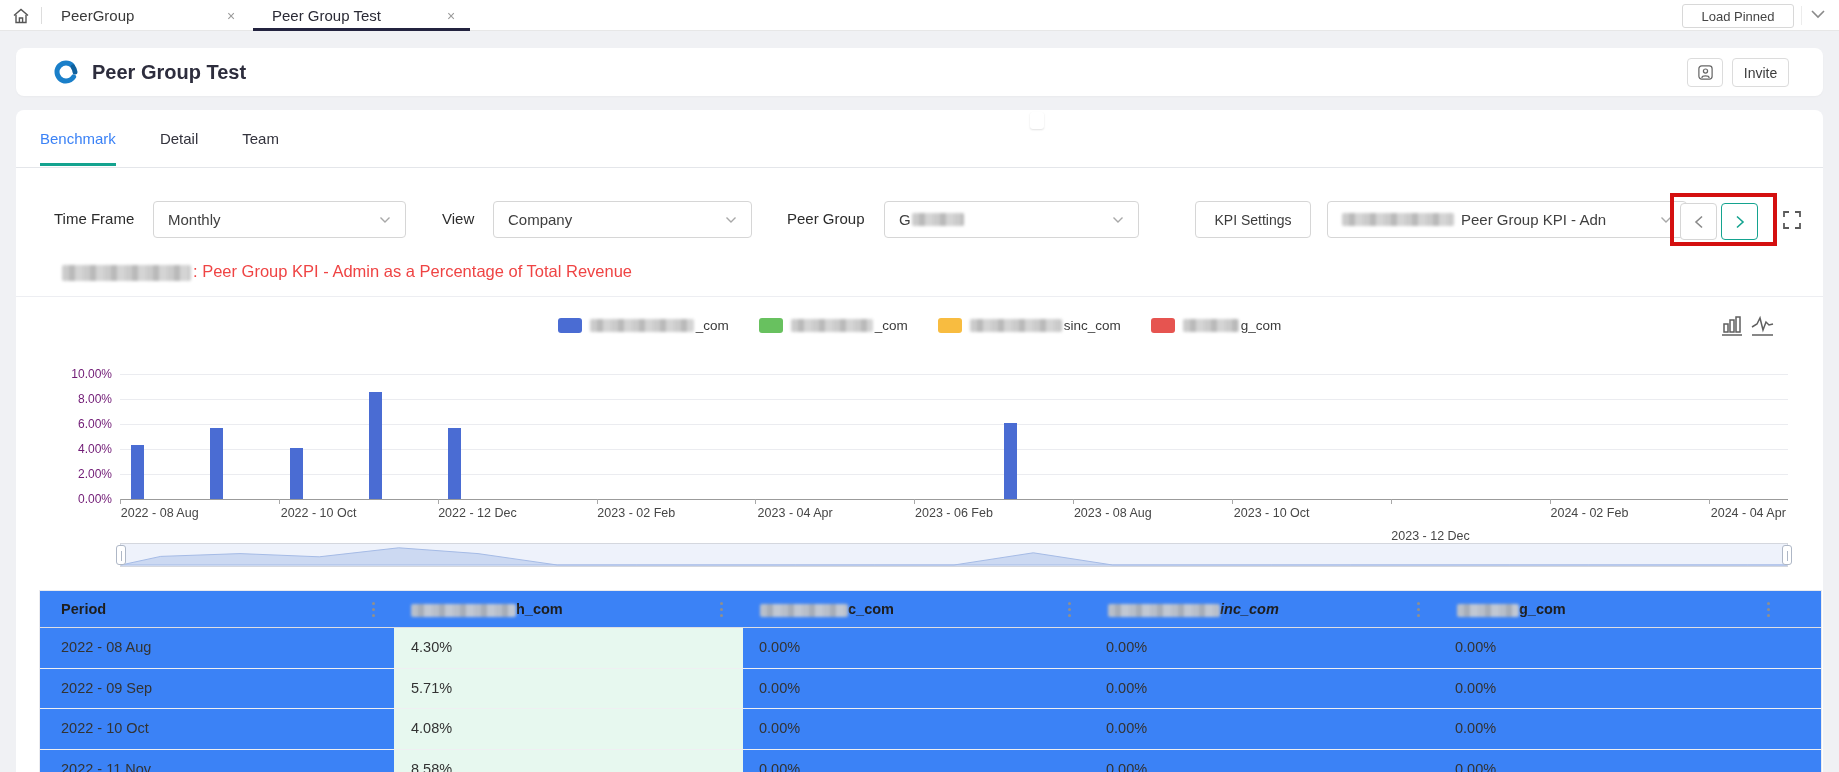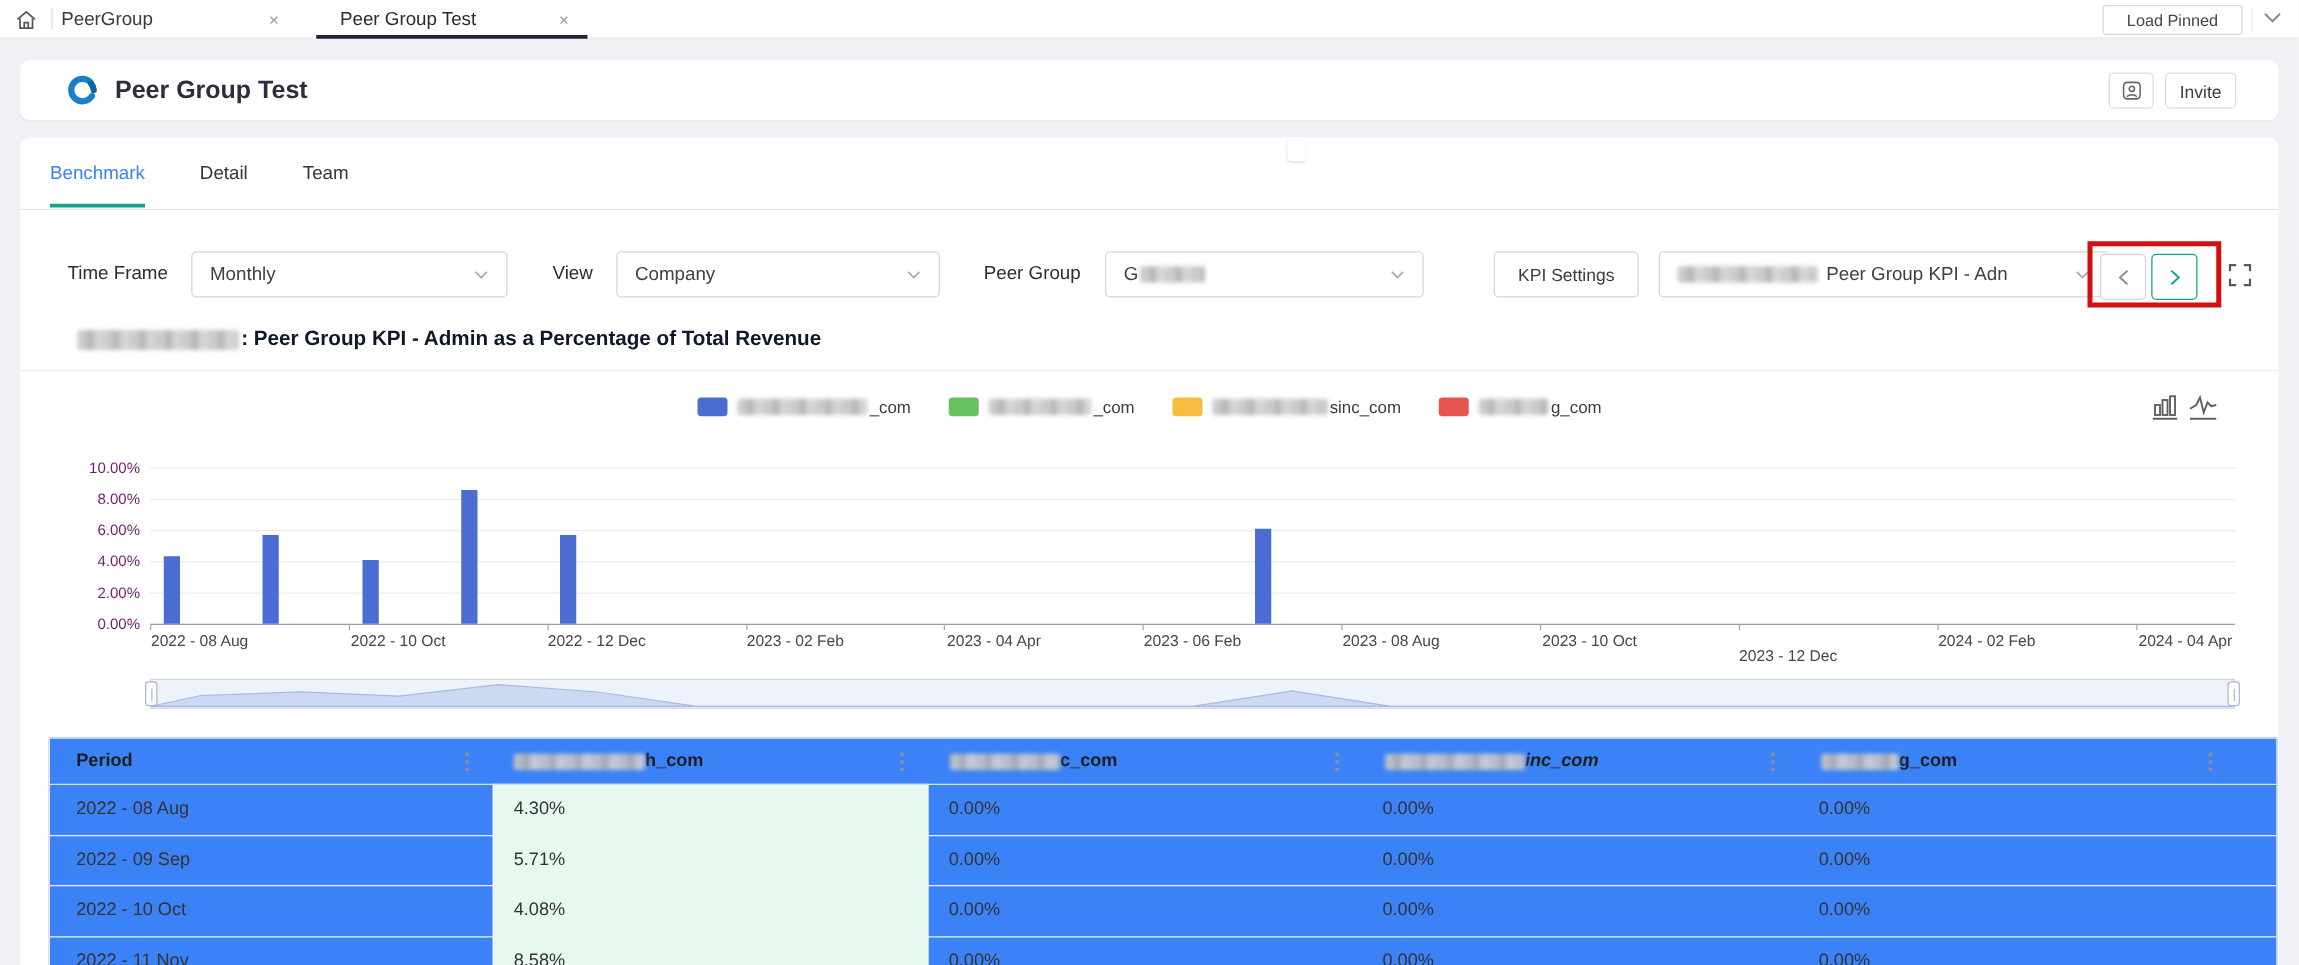--- a/index.html
+++ b/index.html
@@ -4,21 +4,21 @@
 <style>
   * { box-sizing: border-box; margin:0; padding:0; }
   html,body { width:1839px; height:772px; overflow:hidden; }
   body { font-family:"Liberation Sans", sans-serif; background:#f0f1f4; position:relative; color:#333; }
 
   
   #topbar { position:absolute; left:0; top:0; width:1839px; height:31px; background:#fff; border-bottom:1px solid #e7e7e7; }
   .tb-home { position:absolute; left:11px; top:6px; width:20px; height:20px; color:#555; cursor:pointer; }
   .tb-div { position:absolute; left:41px; top:7px; width:1px; height:17px; background:#ddd; }
   .tb-tab { position:absolute; top:0; height:31px; display:flex; align-items:center; font-size:15px; color:#3a3a3a; cursor:pointer; }
-  #tb-tab1 { left:36px; width:202px; padding-left:13px; }
+  #tb-tab1 { left:48px; width:202px; padding-left:13px; }
   #tb-tab2 { left:253px; width:217px; padding-left:19px; color:#2a2a35; }
   #tb-tab2::after { content:""; position:absolute; left:0; bottom:0; width:100%; height:3px; background:#23233f; }
   .tb-close { margin-left:auto; margin-right:12px; color:#9a9a9a; font-size:14px; width:14px; text-align:center; cursor:pointer; }
   #load-pinned { position:absolute; left:1682px; top:4px; width:112px; height:24px; border:1px solid #d8d8d8; border-radius:3px; background:#fff; font-size:13px; color:#454545; display:flex; align-items:center; justify-content:center; cursor:pointer; }
   .tb-div2 { position:absolute; left:1801px; top:6px; width:1px; height:19px; background:#ececec; }
   .tb-chevron { position:absolute; left:1810px; top:9px; width:16px; height:12px; color:#8a8a8a; cursor:pointer; }
 
   
   #title-card { position:absolute; left:16px; top:48px; width:1807px; height:48px; background:#fff; border-radius:8px; box-shadow:0 1px 2px rgba(0,0,0,.03); }
   #logo { position:absolute; left:37px; top:11px; width:26px; height:26px; }
@@ -43,21 +43,21 @@
   #prev-btn { left:1664px; top:93px; width:37px; height:37px; color:#8a8a8a; }
   #next-btn { left:1705px; top:93px; width:37px; height:37px; border-color:#14a38f; color:#14a38f; }
   #annotation-box { position:absolute; left:1654px; top:83px; width:107px; height:53px; border:4px solid #d40f0f; pointer-events:none; }
   #fullscreen-btn { position:absolute; left:1765px; top:99px; width:22px; height:22px; color:#5a5a5a; cursor:pointer; }
 
   .redact { display:inline-block; height:13px; border-radius:2px; vertical-align:middle;
             background:repeating-linear-gradient(90deg,#c6c6c6 0 7px,#b2b2b2 7px 13px,#d0d0d0 13px 21px);
             filter:blur(1.5px); opacity:.9; }
 
   
-  #chart-title { position:absolute; left:46px; top:152px; height:24px; font-size:16.5px; font-weight:bold; color:#0f172a; }
+  #chart-title { position:absolute; left:46px; top:152px; height:24px; font-size:16.5px; font-weight:normal; color:#ef4444; }
   #chart-title .redact { height:16px; margin-right:2px; }
   #chart-divider { position:absolute; left:0; top:186px; width:1807px; height:1px; background:#edeef2; }
   #legend { position:absolute; left:0; top:208px; width:1807px; display:flex; justify-content:center; gap:30px; align-items:center; }
   .legend-item { display:flex; align-items:center; gap:8px; font-size:13.5px; color:#3a3a3a; cursor:pointer; }
   .legend-swatch { width:24px; height:15px; border-radius:3px; }
   #icon-bar-chart { position:absolute; left:1706px; top:205px; width:20px; height:22px; color:#5f5f5f; cursor:pointer; }
   #icon-line-chart { position:absolute; left:1735px; top:205px; width:23px; height:22px; color:#5f5f5f; cursor:pointer; }
 
   #plot { position:absolute; left:0; top:0; width:1807px; height:460px; }
   .gridline { position:absolute; height:1px; background:#ebecf0; }
@@ -267,21 +267,21 @@
       <div class="xtick-mark" style="left: 1533.71px; top: 389px;"></div>
       <div class="xtick-mark" style="left: 1692.57px; top: 389px;"></div>
       <div class="xlabel" style="left: 83.7143px; top: 396px;">2022 - 08 Aug</div>
       <div class="xlabel" style="left: 242.571px; top: 396px;">2022 - 10 Oct</div>
       <div class="xlabel" style="left: 401.429px; top: 396px;">2022 - 12 Dec</div>
       <div class="xlabel" style="left: 560.286px; top: 396px;">2023 - 02 Feb</div>
       <div class="xlabel" style="left: 719.143px; top: 396px;">2023 - 04 Apr</div>
       <div class="xlabel" style="left: 878px; top: 396px;">2023 - 06 Feb</div>
       <div class="xlabel" style="left: 1036.86px; top: 396px;">2023 - 08 Aug</div>
       <div class="xlabel" style="left: 1195.71px; top: 396px;">2023 - 10 Oct</div>
-      <div class="xlabel" style="left: 1354.57px; top: 408px;">2023 - 12 Dec</div>
+      <div class="xlabel" style="left: 1354.57px; top: 419px;">2023 - 12 Dec</div>
       <div class="xlabel" style="left: 1513.43px; top: 396px;">2024 - 02 Feb</div>
       <div class="xlabel" style="left: 1672.29px; top: 396px;">2024 - 04 Apr</div>
       <div class="bar" style="left: 114.714px; top: 335.25px; width: 13px; height: 53.75px; background: rgb(74, 108, 211);"></div>
       <div class="bar" style="left: 194.143px; top: 317.625px; width: 13px; height: 71.375px; background: rgb(74, 108, 211);"></div>
       <div class="bar" style="left: 273.571px; top: 338px; width: 13px; height: 51px; background: rgb(74, 108, 211);"></div>
       <div class="bar" style="left: 353px; top: 281.75px; width: 13px; height: 107.25px; background: rgb(74, 108, 211);"></div>
       <div class="bar" style="left: 432.429px; top: 317.75px; width: 13px; height: 71.25px; background: rgb(74, 108, 211);"></div>
       <div class="bar" style="left: 988.429px; top: 312.75px; width: 13px; height: 76.25px; background: rgb(74, 108, 211);"></div>
     </div>
 

